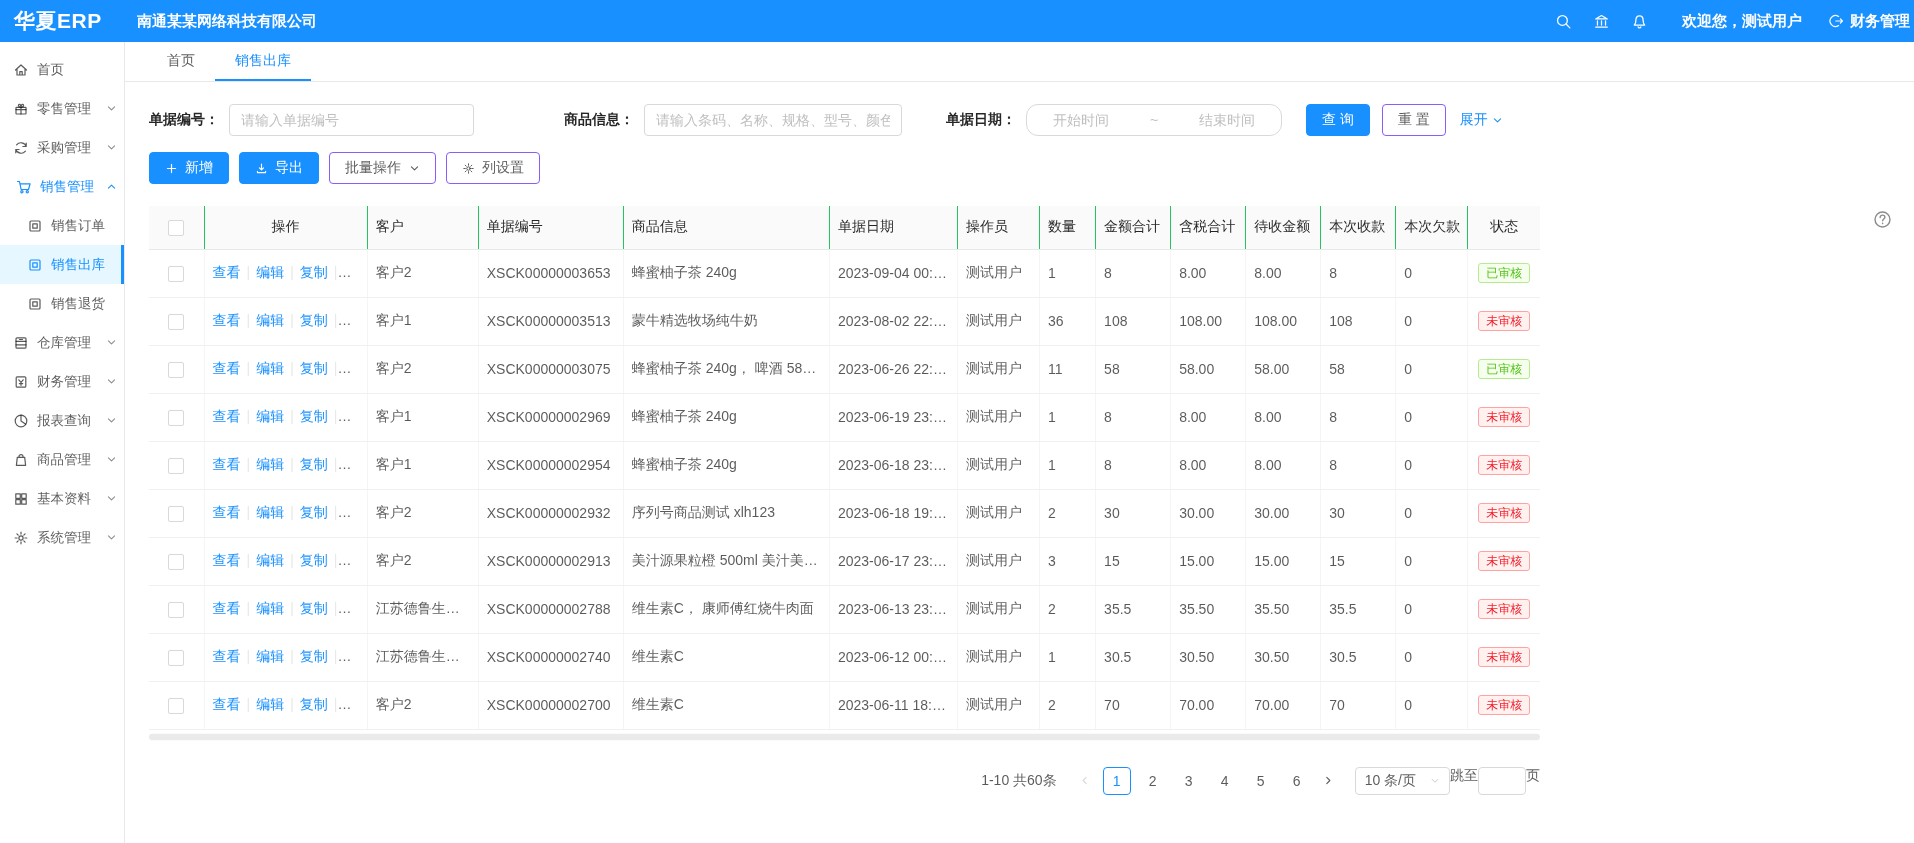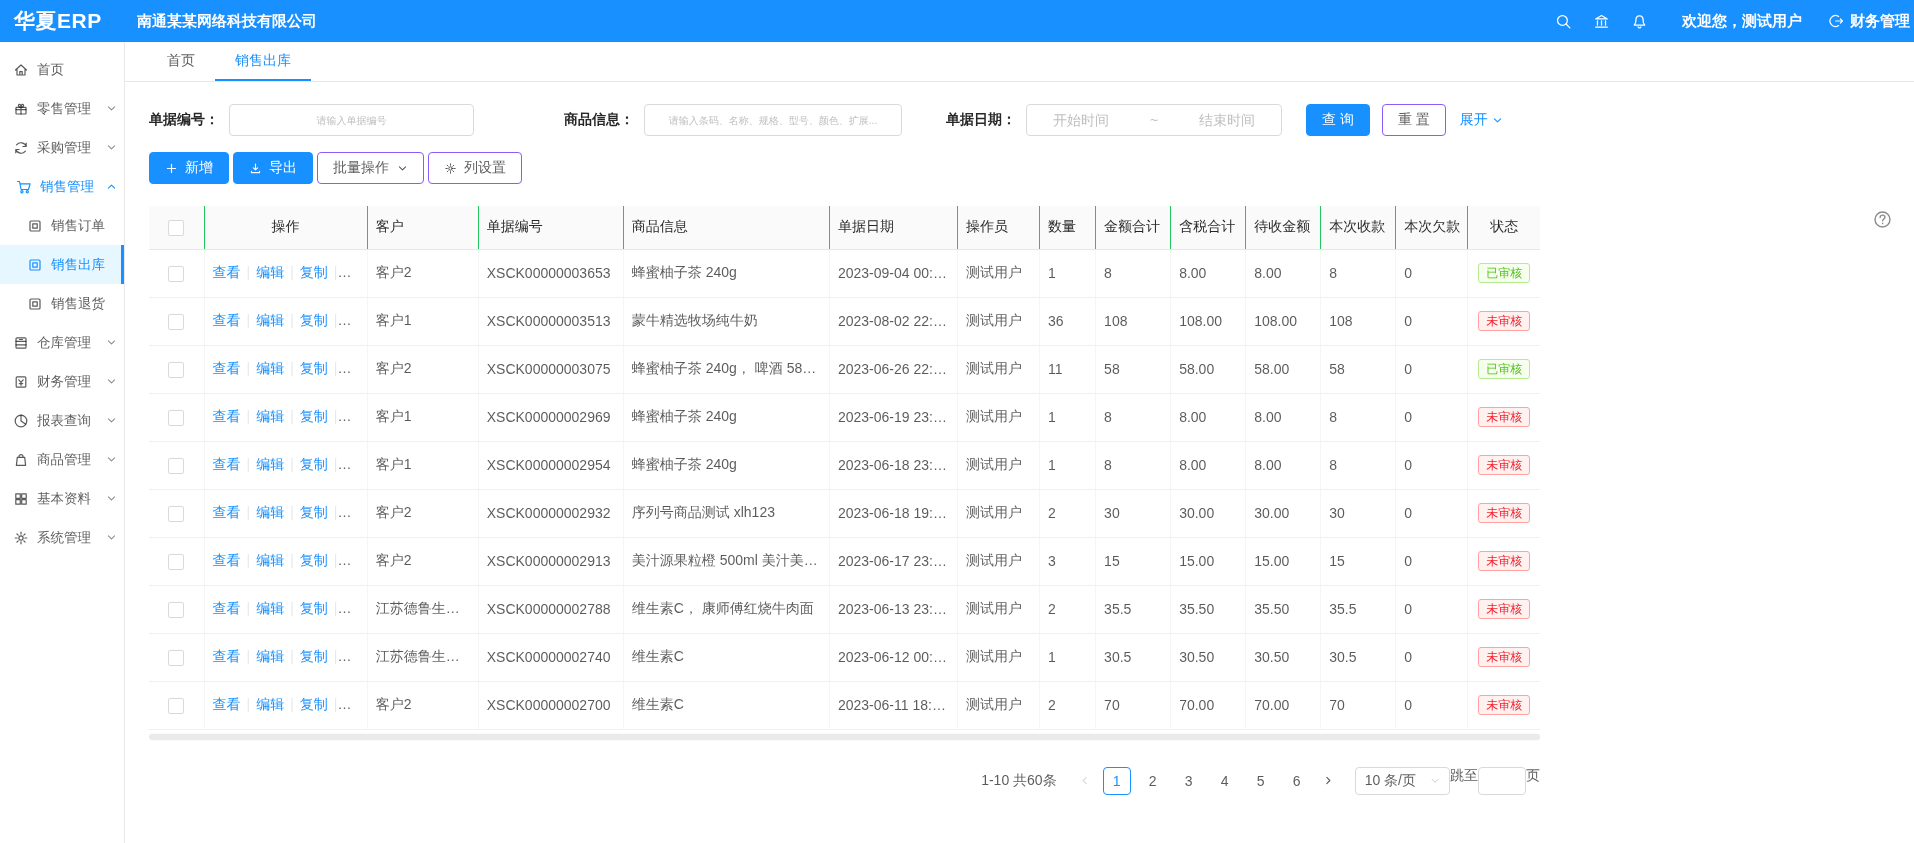--- a/index.html
+++ b/index.html
@@ -43,37 +43,37 @@
   .tab { display:flex; align-items:center; padding:0 20px; font-size:14px; cursor:pointer; color:rgba(0,0,0,.65); border-bottom:2px solid transparent; }
   .tab.active { color:#1890ff; border-bottom-color:#1890ff; }
 
   
   .content { padding:16px 24px 0 24px; position:relative; flex:1; }
   .help-float { position:absolute; top:128px; right:22px; color:rgba(0,0,0,.45); cursor:pointer; }
   .help-float svg { width:19px; height:19px; }
 
   .filter-row { display:flex; align-items:center; margin-top:6px; }
   .f-label { font-weight:bold; color:rgba(0,0,0,.85); margin-right:10px; white-space:nowrap; }
-  .inp { height:32px; border:1px solid #d9d9d9; border-radius:4px; padding:0 11px; font-size:10px; color:rgba(0,0,0,.65); outline:none; background:#fff;text-align:center; }
+  .inp { height:32px; border:1px solid #d9d9d9; border-radius:4px; padding:0 11px; font-size:14px; color:rgba(0,0,0,.65); outline:none; background:#fff; }
   .inp::placeholder { color:#bfbfbf; }
   .inp-bill { width:245px; margin-right:90px; }
   .inp-prod { width:258px; margin-right:44px; }
-  .daterange { width:256px; height:32px; border:1px solid #d9d9d9; border-radius:4px; display:flex; align-items:center; padding:0 10px; background:#fff; }
+  .daterange { width:256px; height:32px; border:1px solid #d9d9d9; border-radius:12px; display:flex; align-items:center; padding:0 10px; background:#fff; }
   .daterange input { border:none; outline:none; width:88px; text-align:center; font-size:14px; color:rgba(0,0,0,.65); background:transparent; }
   .daterange input::placeholder { color:#bfbfbf; }
   .daterange .sep { color:#bfbfbf; flex:1; text-align:center; }
   .btn { height:32px; border-radius:4px; font-size:14px; display:inline-flex; align-items:center; justify-content:center; cursor:pointer; padding:0 15px; white-space:nowrap; }
   .btn-primary { background:#1890ff; color:#fff; border:1px solid #1890ff; }
   .btn-default { background:#fff; color:rgba(0,0,0,.65); border:1px solid #8b5cf6; }
   .btn-search { margin-left:24px; }
   .btn-reset { margin-left:12px; }
   .expand-link { color:#1890ff; margin-left:14px; display:inline-flex; align-items:center; gap:4px; cursor:pointer; }
   .expand-link svg { width:11px; height:11px; }
 
-  .toolbar { display:flex; align-items:center; margin-top:16px; gap:4px; }
+  .toolbar { display:flex; align-items:center; margin-top:16px; gap:10px; }
   .btn .b-icon { width:13px; height:13px; margin-right:7px; }
   .btn .b-icon svg { width:13px; height:13px; }
   .btn .chev-r { width:11px; height:11px; margin-left:8px; }
 
   
   .tablewrap { margin-top:22px; width:1391px; }
   table { border-collapse:collapse; table-layout:fixed; width:1391px; font-size:14px; }
   thead th { background:#fafafa; height:43px; font-weight:normal; color:rgba(0,0,0,.85); text-align:left; padding:0 8px; border-bottom:1px solid #e8e8e8; border-right:1px solid #22c55e; white-space:nowrap; overflow:hidden; }
   thead th:last-child { border-right:none; }
   tbody td { height:48px; color:rgba(0,0,0,.65); padding:0 8px; border-bottom:1px solid #f0f0f0; border-right:1px solid #f5f5f5; white-space:nowrap; overflow:hidden; text-overflow:ellipsis; }

